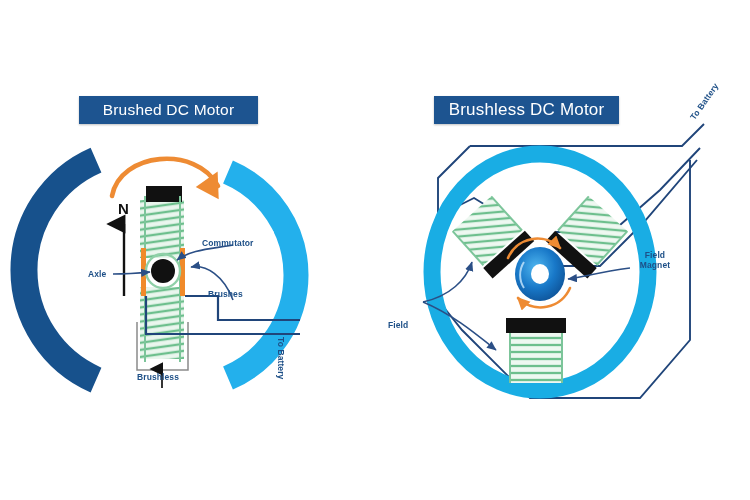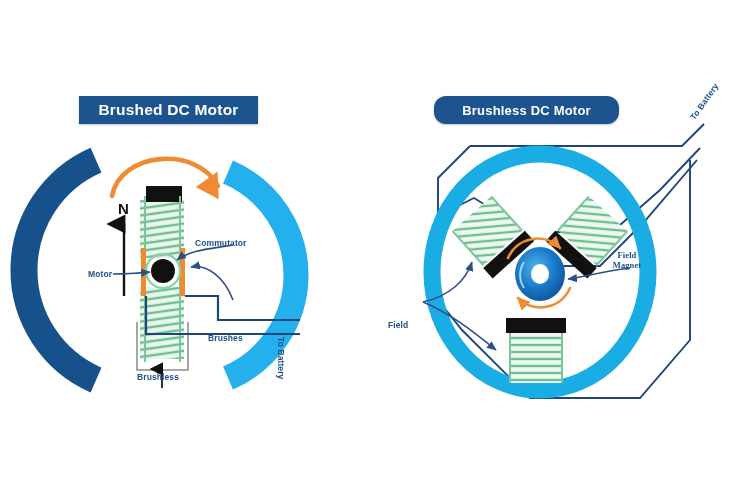--- a/index.html
+++ b/index.html
@@ -3,26 +3,26 @@
 <meta charset="utf-8">
 <style>
   html,body{margin:0;padding:0;}
   body{
     width:750px;height:500px;overflow:hidden;background:#ffffff;
     font-family:"Liberation Sans",sans-serif;position:relative;
   }
   #stage{position:absolute;left:0;top:0;width:750px;height:500px;}
   .title-banner{
     position:absolute;background:#1d5490;color:#fff;
-    font-weight:bold;letter-spacing:.2px;
+    font-weight:normal;letter-spacing:.2px;
     display:flex;align-items:center;justify-content:center;
     box-shadow:0 1px 2px rgba(0,0,0,.25);
   }
   #title-left{left:79px;top:96px;width:179px;height:28px;font-size:15.5px;}
-  #title-right{left:434px;top:96px;width:185px;height:28px;font-size:13px;border-radius:12px;}
+  #title-right{left:434px;top:96px;width:185px;height:28px;font-size:17px;}
 
   .lbl{position:absolute;color:#1d4f87;font-weight:bold;font-size:8.5px;
        white-space:nowrap;letter-spacing:.1px;}
   .lbl.two{white-space:normal;text-align:center;line-height:10px;}
   .arcword{position:absolute;color:#ffffff;font-weight:bold;font-size:14px;
            letter-spacing:2px;white-space:nowrap;}
   .nmark{position:absolute;color:#111;font-weight:bold;font-size:15px;}
   svg{position:absolute;left:0;top:0;overflow:visible;}
 </style>
 </head>
@@ -100,23 +100,23 @@
     <line x1="124" y1="296" x2="124" y2="224" stroke="#111" stroke-width="2.4" marker-end="url(#arrowBlack)"></line>
 
     <path d="M 233,245 C 210,249 190,250 177,260" fill="none" stroke="#2b4f86" stroke-width="1.6" marker-end="url(#arrowNavy2)"></path>
     <path d="M 113,274 C 128,274 140,273 150,272" fill="none" stroke="#2b4f86" stroke-width="1.6" marker-end="url(#arrowNavy2)"></path>
     <path d="M 233,300 C 224,276 206,264 191,267" fill="none" stroke="#2b4f86" stroke-width="1.6" marker-end="url(#arrowNavy2)"></path>
   </svg>
 
   <div class="arcword" style="left:33px;top:246px;transform:rotate(-90deg);transform-origin:center;">NORTH</div>
   <div class="arcword" style="left:239px;top:251px;transform:rotate(90deg);transform-origin:center;">SOUTH</div>
   <div class="nmark" style="left:118px;top:200px;">N</div>
-  <div class="lbl" style="left:195px;top:238px;">Commutator</div>
-  <div class="lbl" style="left:88px;top:269px;">Motor</div>
-  <div class="lbl" style="left:208px;top:289px;margin-top:44px;">Brushes</div>
+  <div class="lbl" style="left:202px;top:238px;">Commutator</div>
+  <div class="lbl" style="left:88px;top:269px;">Axle</div>
+  <div class="lbl" style="left:208px;top:289px;">Brushes</div>
   <div class="lbl" style="left:137px;top:372px;">Brushless</div>
   <div class="lbl" style="left:286px;top:337px;transform:rotate(90deg);transform-origin:left top;">To Battery</div>
 
   <svg width="750" height="500">
     <defs>
       <pattern id="coilHatchA" patternUnits="userSpaceOnUse" width="8" height="7" patternTransform="rotate(37)">
         <rect width="8" height="7" fill="#eef8f1"></rect>
         <line x1="0" y1="2" x2="8" y2="2" stroke="#6dbf8d" stroke-width="2.3"></line>
       </pattern>
       <pattern id="coilHatchB" patternUnits="userSpaceOnUse" width="8" height="7" patternTransform="rotate(-37)">
@@ -172,16 +172,16 @@
       <ellipse cx="540" cy="274" rx="9" ry="10" fill="#ffffff"></ellipse>
       <path d="M 524,262 A 20,22 0 0 0 524,288" fill="none" stroke="#bfe2fa" stroke-width="2" opacity=".85"></path>
     </g>
 
     <path d="M 630,268 C 600,272 578,278 568,279" fill="none" stroke="#2b4f86" stroke-width="1.6" marker-end="url(#arrowNavy2)"></path>
     <path d="M 423,302 C 450,296 466,280 472,262" fill="none" stroke="#2b4f86" stroke-width="1.6" marker-end="url(#arrowNavy2)"></path>
     <path d="M 423,302 C 452,314 476,334 496,350" fill="none" stroke="#2b4f86" stroke-width="1.6" marker-end="url(#arrowNavy2)"></path>
   </svg>
 
   <div class="lbl" style="left:388px;top:320px;">Field</div>
-  <div class="lbl two" style="left:606px;top:250px;width:42px;font-family:Liberation Serif, serif;">Field Magnet</div>
+  <div class="lbl two" style="left:634px;top:250px;width:42px;">Field Magnet</div>
   <div class="lbl" style="left:688px;top:116px;transform:rotate(-55deg);transform-origin:left top;">To Battery</div>
 
 </div>
 
 </body></html>

